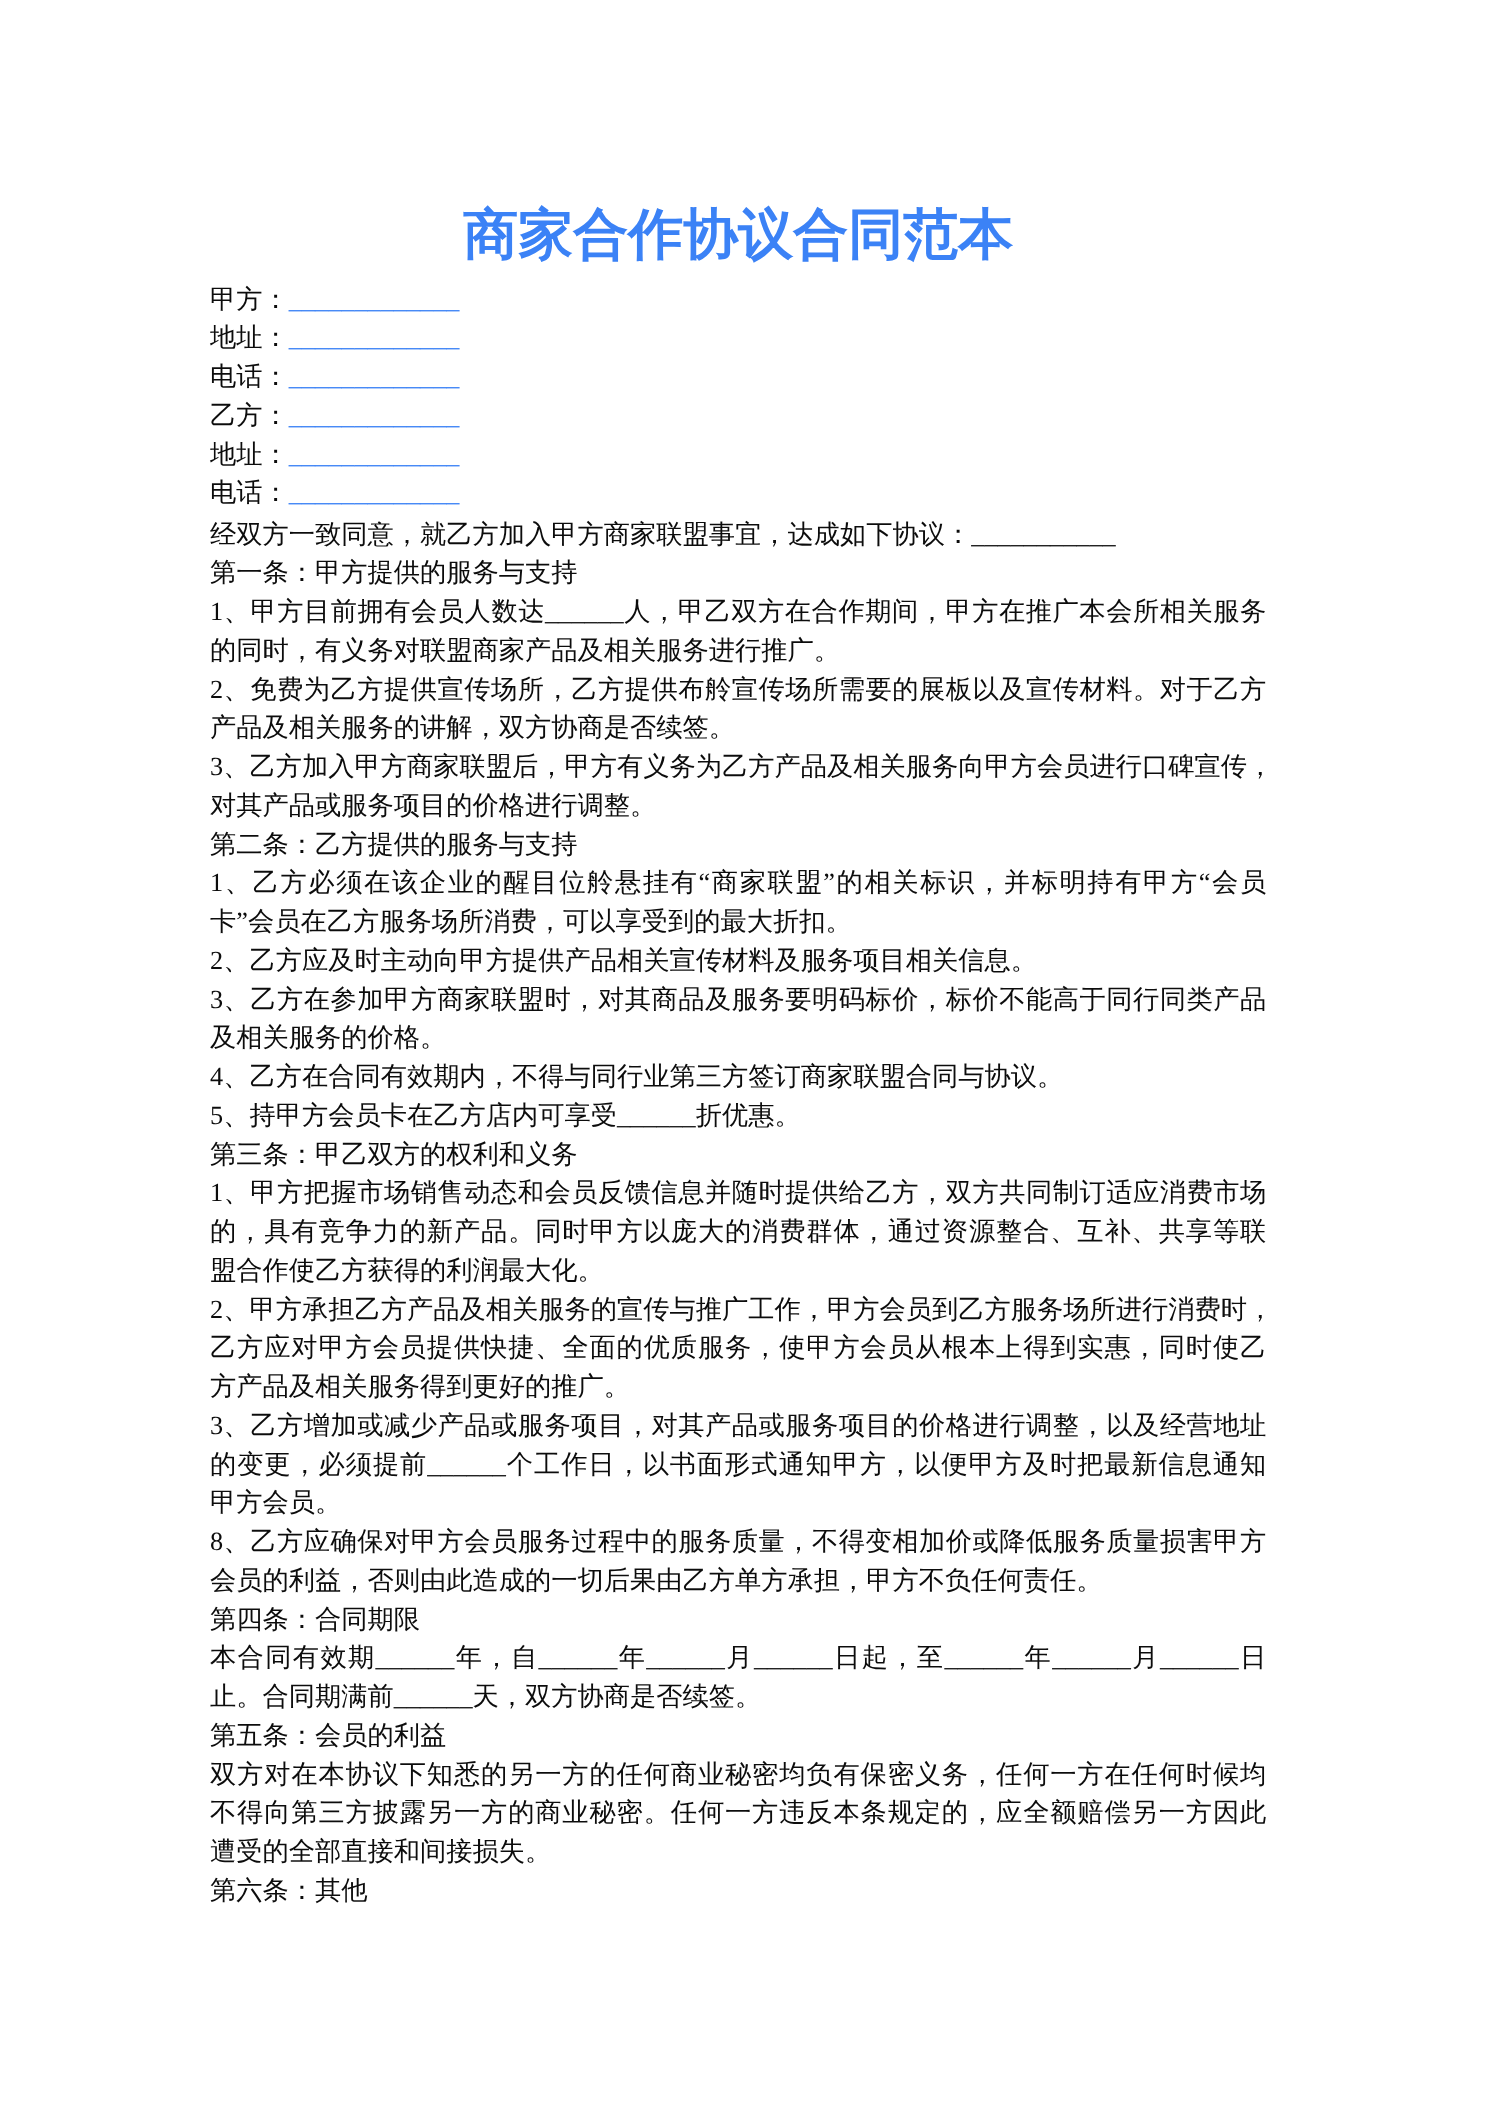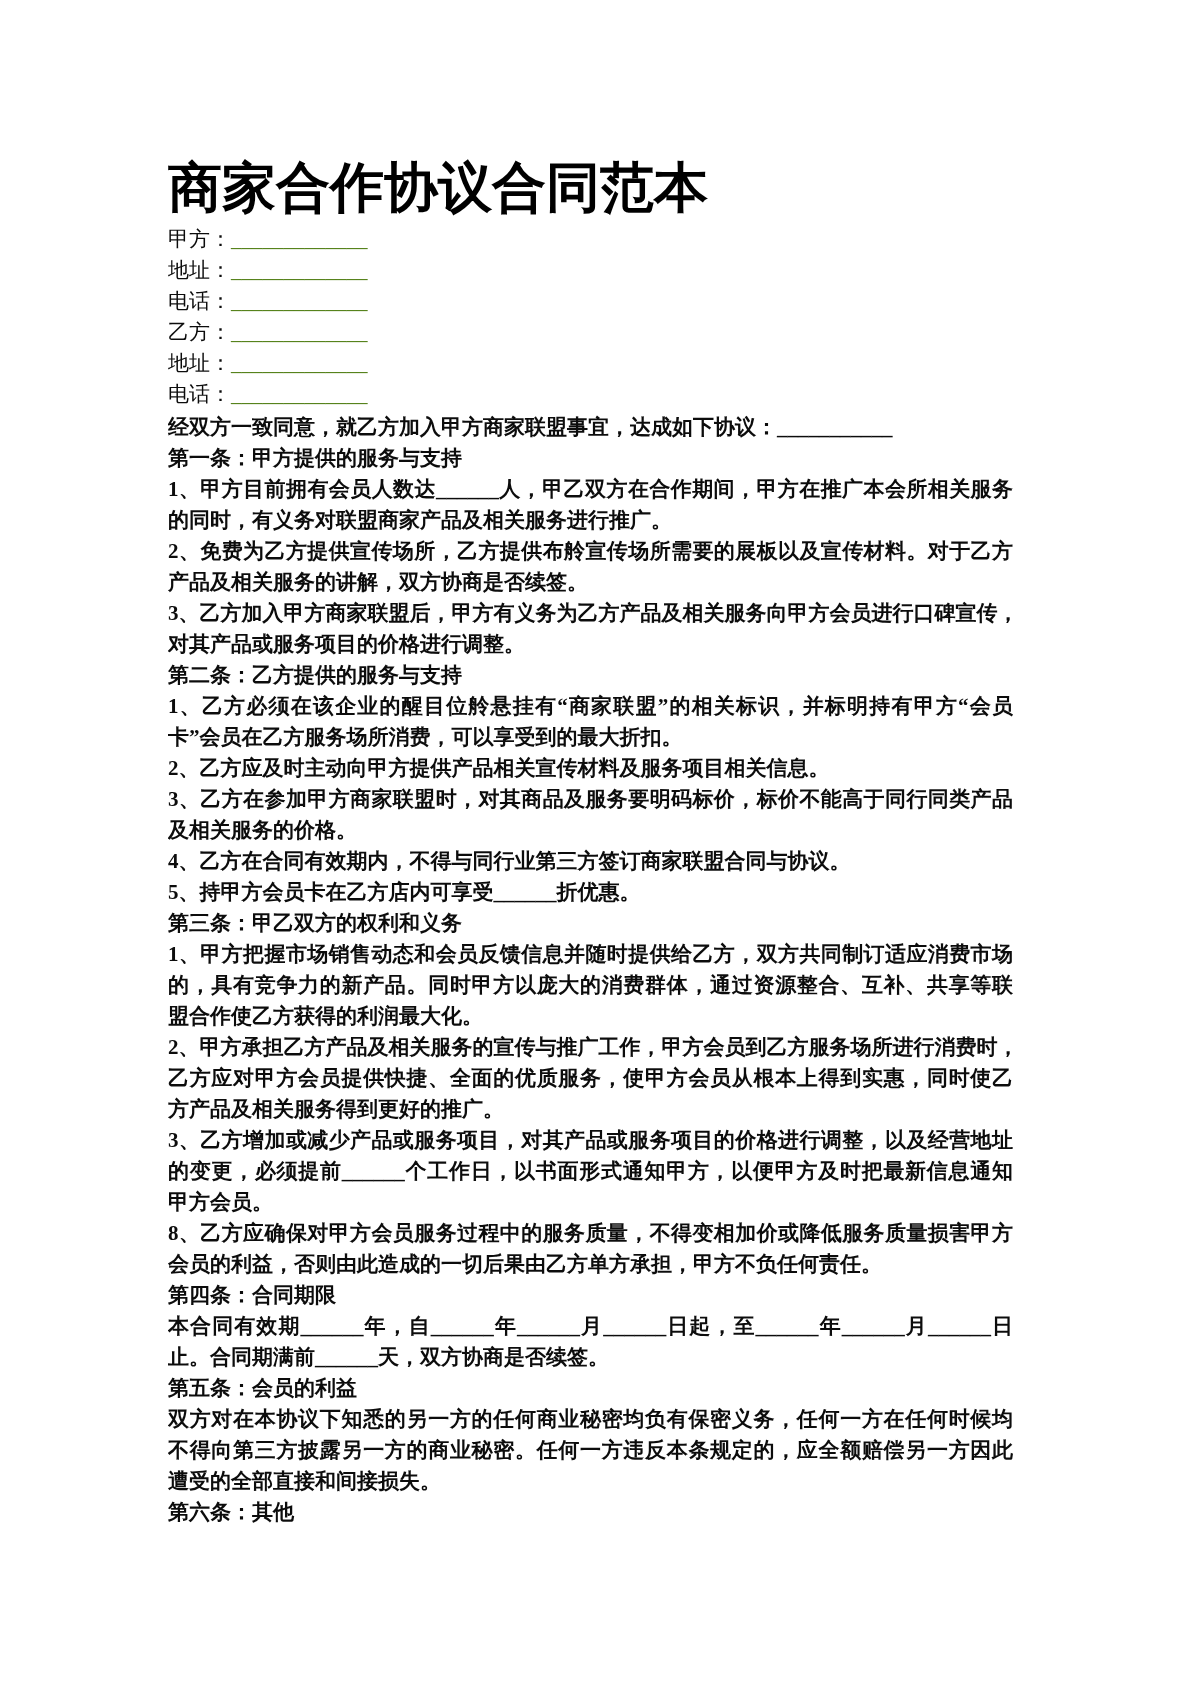--- a/index.html
+++ b/index.html
@@ -8,36 +8,37 @@
     width: 1190px;
     height: 1683px;
     box-sizing: border-box;
     background: #ffffff;
     padding: 162px 177px 0 168px;
     font-family: "Liberation Serif", "DejaVu Serif", serif;
     color: #0c0c0c;
     overflow: hidden;
   }
   .title {
-    font-size: 54px;
+    font-size: 44px;
     line-height: 52px;
     font-weight: bold;
+    text-align: center;
     margin: 0 0 10px 0;
-    color: #000000;
+    color: #3b82f6;
   }
   .fields { margin: 0; }
   .field-row {
     font-size: 21px;
     line-height: 31px;
     height: 31px;
     white-space: nowrap;
   }
   .flabel { color: #0c0c0c; margin-top: 35px; }
-  .fblank { color: #4d7c0f; }
-  .doc-body { margin-top: 2px; font-weight: bold; }
+  .fblank { color: #3b82f6; }
+  .doc-body { margin-top: 2px; }
   .para { margin: 0; padding: 0; }
   .line {
     font-size: 21px;
     line-height: 31px;
     height: 31px;
     white-space: nowrap;
     overflow: hidden;
     text-align: justify;
     text-align-last: justify;
   }

